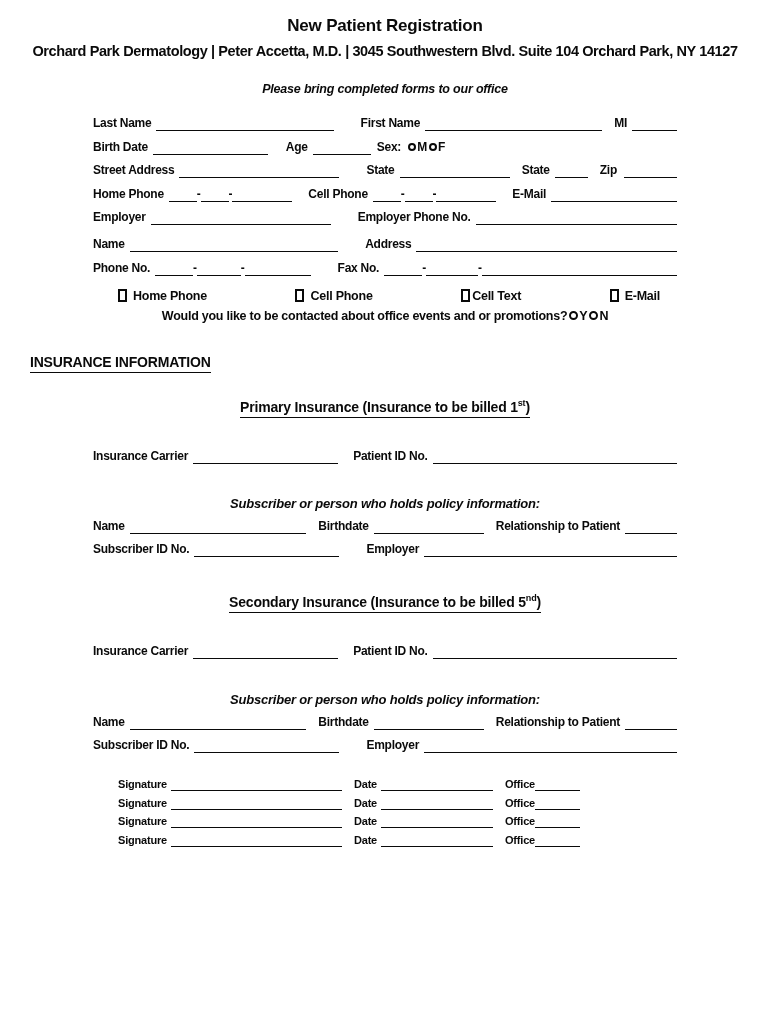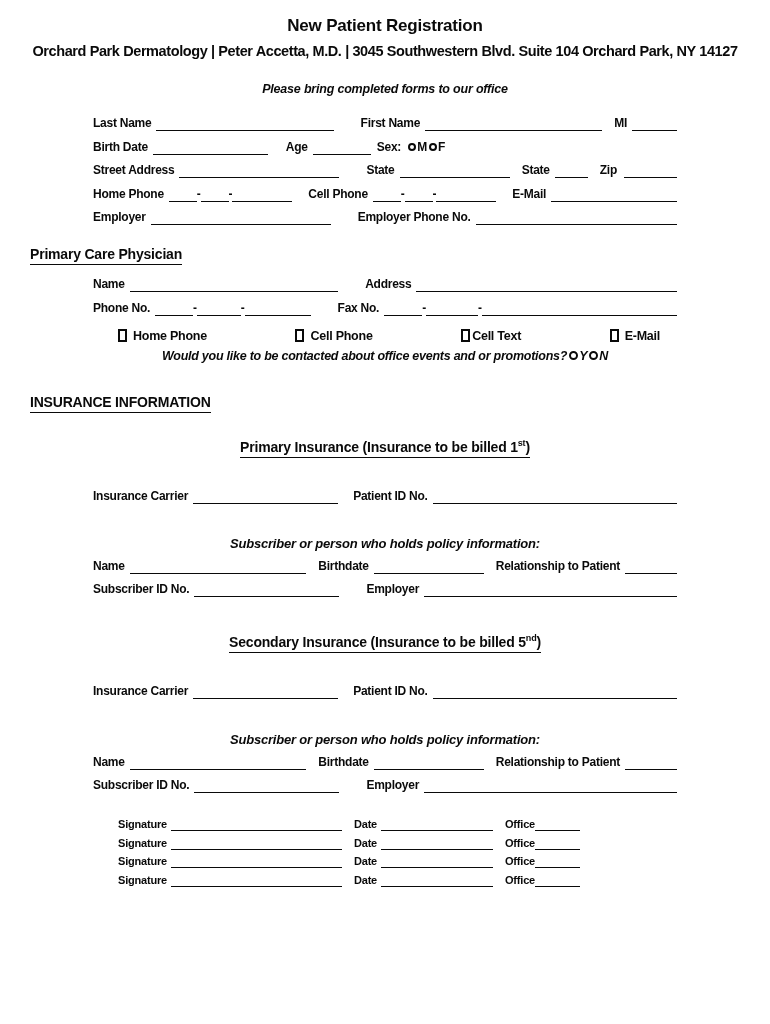--- a/index.html
+++ b/index.html
@@ -56,21 +56,21 @@
   }
   .rad.big { width:9px; height:9px; border-width:2.6px; vertical-align:-1px; align-self:auto; }
 
   .cb-row {
     display:flex; justify-content:space-between; align-items:center;
     margin:11px 80px 0 88px;
     font-size:12.5px; font-weight:bold; letter-spacing:-0.25px; height:17px;
   }
   .cb-item { display:flex; align-items:center; }
   .cb { display:inline-block; width:9px; height:13px; border:2px solid #0a0a0a; margin-right:6px; }
-  .promo { font-size:12.5px; font-weight:bold; letter-spacing:-0.25px; margin-top:5px; line-height:15px;font-style:italic; }
+  .promo { font-size:12.5px; font-weight:bold; letter-spacing:-0.25px; margin-top:5px; line-height:15px; }
 
   .sub-head { font-size:13px; font-weight:bold; font-style:italic; letter-spacing:-0.2px; line-height:16px; }
   .sub-head.m1 { margin-top:32px; }
   .sub-head.m2 { margin-top:33px; }
   .carrier-row { margin-top:31px; }
   .name-row { margin-top:7px; }
 
   .sig-block { margin:25px 160px 0 88px; }
   .sig-row {
     display:flex; align-items:flex-end;
@@ -137,23 +137,20 @@
       <span class="ln grow"></span>
     </div>
     <div class="row">
       <span class="lbl">Employer</span>
       <span class="ln w180 gap"></span>
       <span class="lbl">Employer Phone No.</span>
       <span class="ln grow"></span>
     </div>
   </div>
 
-  <div class="sec-head pcp-head">
-    <span class="u">Primary Care Physician</span>
-  </div>
   <div class="fields pcp-fields">
     <div class="row tall">
       <span class="lbl">Name</span>
       <span class="ln grow gap"></span>
       <span class="lbl">Address</span>
       <span class="ln grow" style="flex:1.25 1 0"></span>
     </div>
     <div class="row tall">
       <span class="lbl">Phone No.</span>
       <span class="ln seg38"></span>

